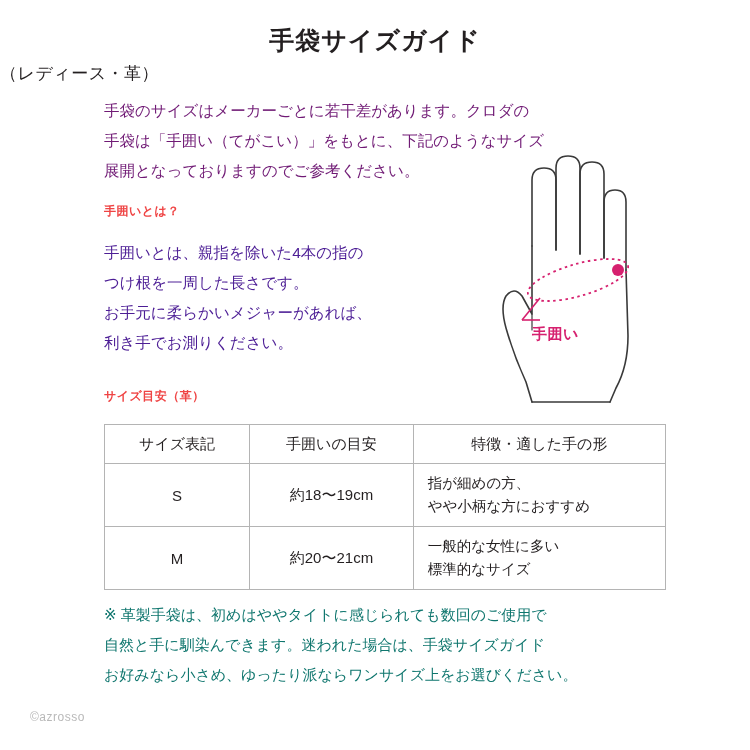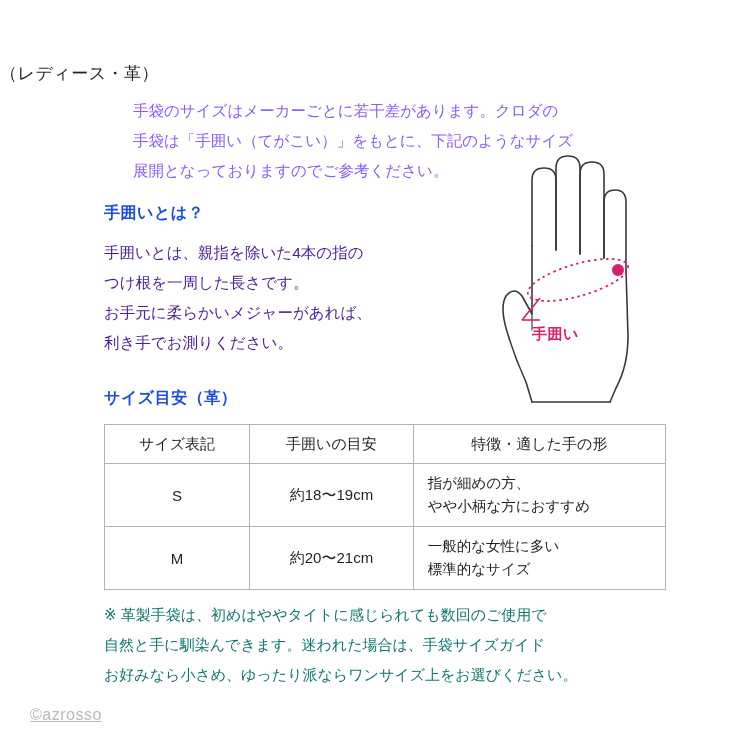--- a/index.html
+++ b/index.html
@@ -46,32 +46,31 @@
   }
 
   
   .intro {
     position: absolute;
     top: 96px;
     left: 104px;
     width: 420px;
     font-size: 15.5px;
     line-height: 30px;
-    color: #8b5cf6;
-    margin-left: 29px;
+    color: #701a75;
   }
   .intro div { white-space: nowrap; }
 
   
   .heading {
     position: absolute;
     left: 104px;
-    font-size: 16px;
+    font-size: 12px;
     font-weight: bold;
-    color: #1d4ed8;
+    color: #ef4444;
     letter-spacing: 0.5px;
   }
   #heading-tegakoi { top: 203px; }
   #heading-sizeguide { top: 388px; }
 
   
   .tegakoi-desc {
     position: absolute;
     top: 238px;
     left: 104px;
@@ -145,31 +144,31 @@
     line-height: 30px;
     color: #0f766e;
   }
   .footnote div { white-space: nowrap; }
 
   
   .credit {
     position: absolute;
     left: 30px;
     bottom: 26px;
-    font-size: 16px;
+    font-size: 12px;
     color: #b9b9b9;
     letter-spacing: 0.5px;
-    text-decoration: underline;
   }
 </style>
 </head>
 <body>
 
 <div class="page">
 
+  <div class="title">手袋サイズガイド</div>
   <div class="subtitle">（レディース・革）</div>
 
   <div class="intro">
     <div>手袋のサイズはメーカーごとに若干差があります。クロダの</div>
     <div>手袋は「手囲い（てがこい）」をもとに、下記のようなサイズ</div>
     <div>展開となっておりますのでご参考ください。</div>
   </div>
 
   <div class="heading" id="heading-tegakoi">手囲いとは？</div>
 

